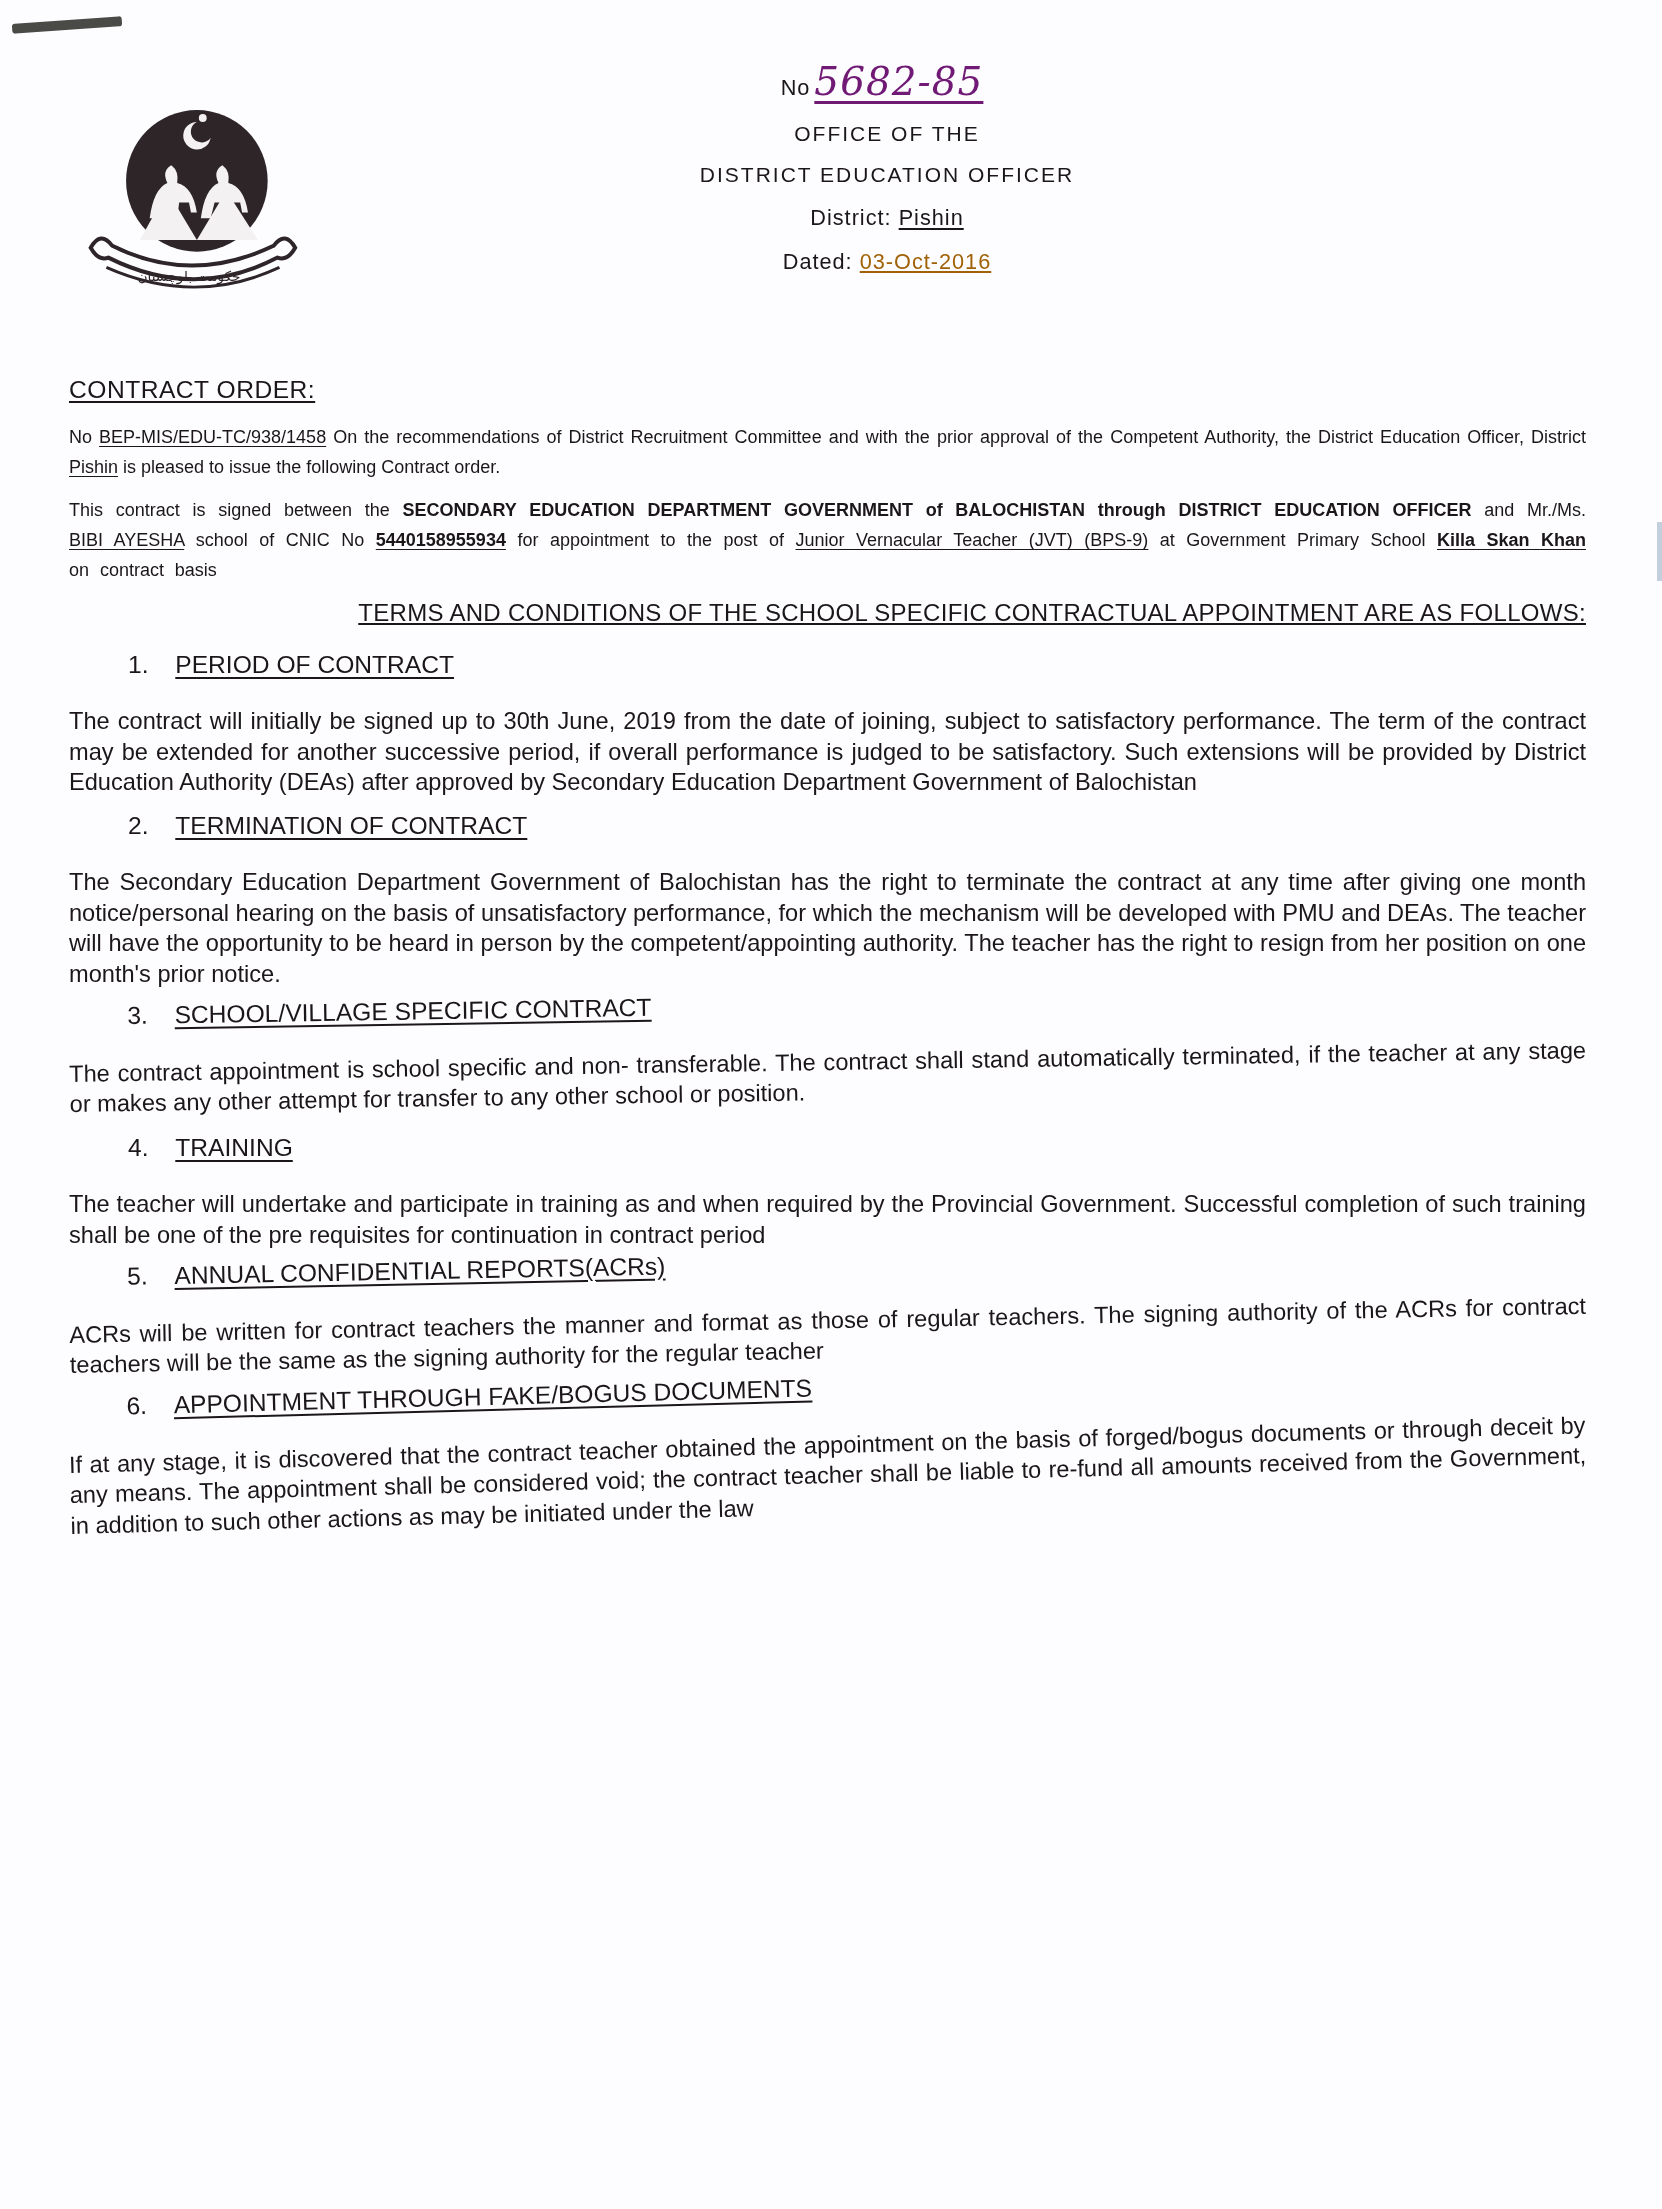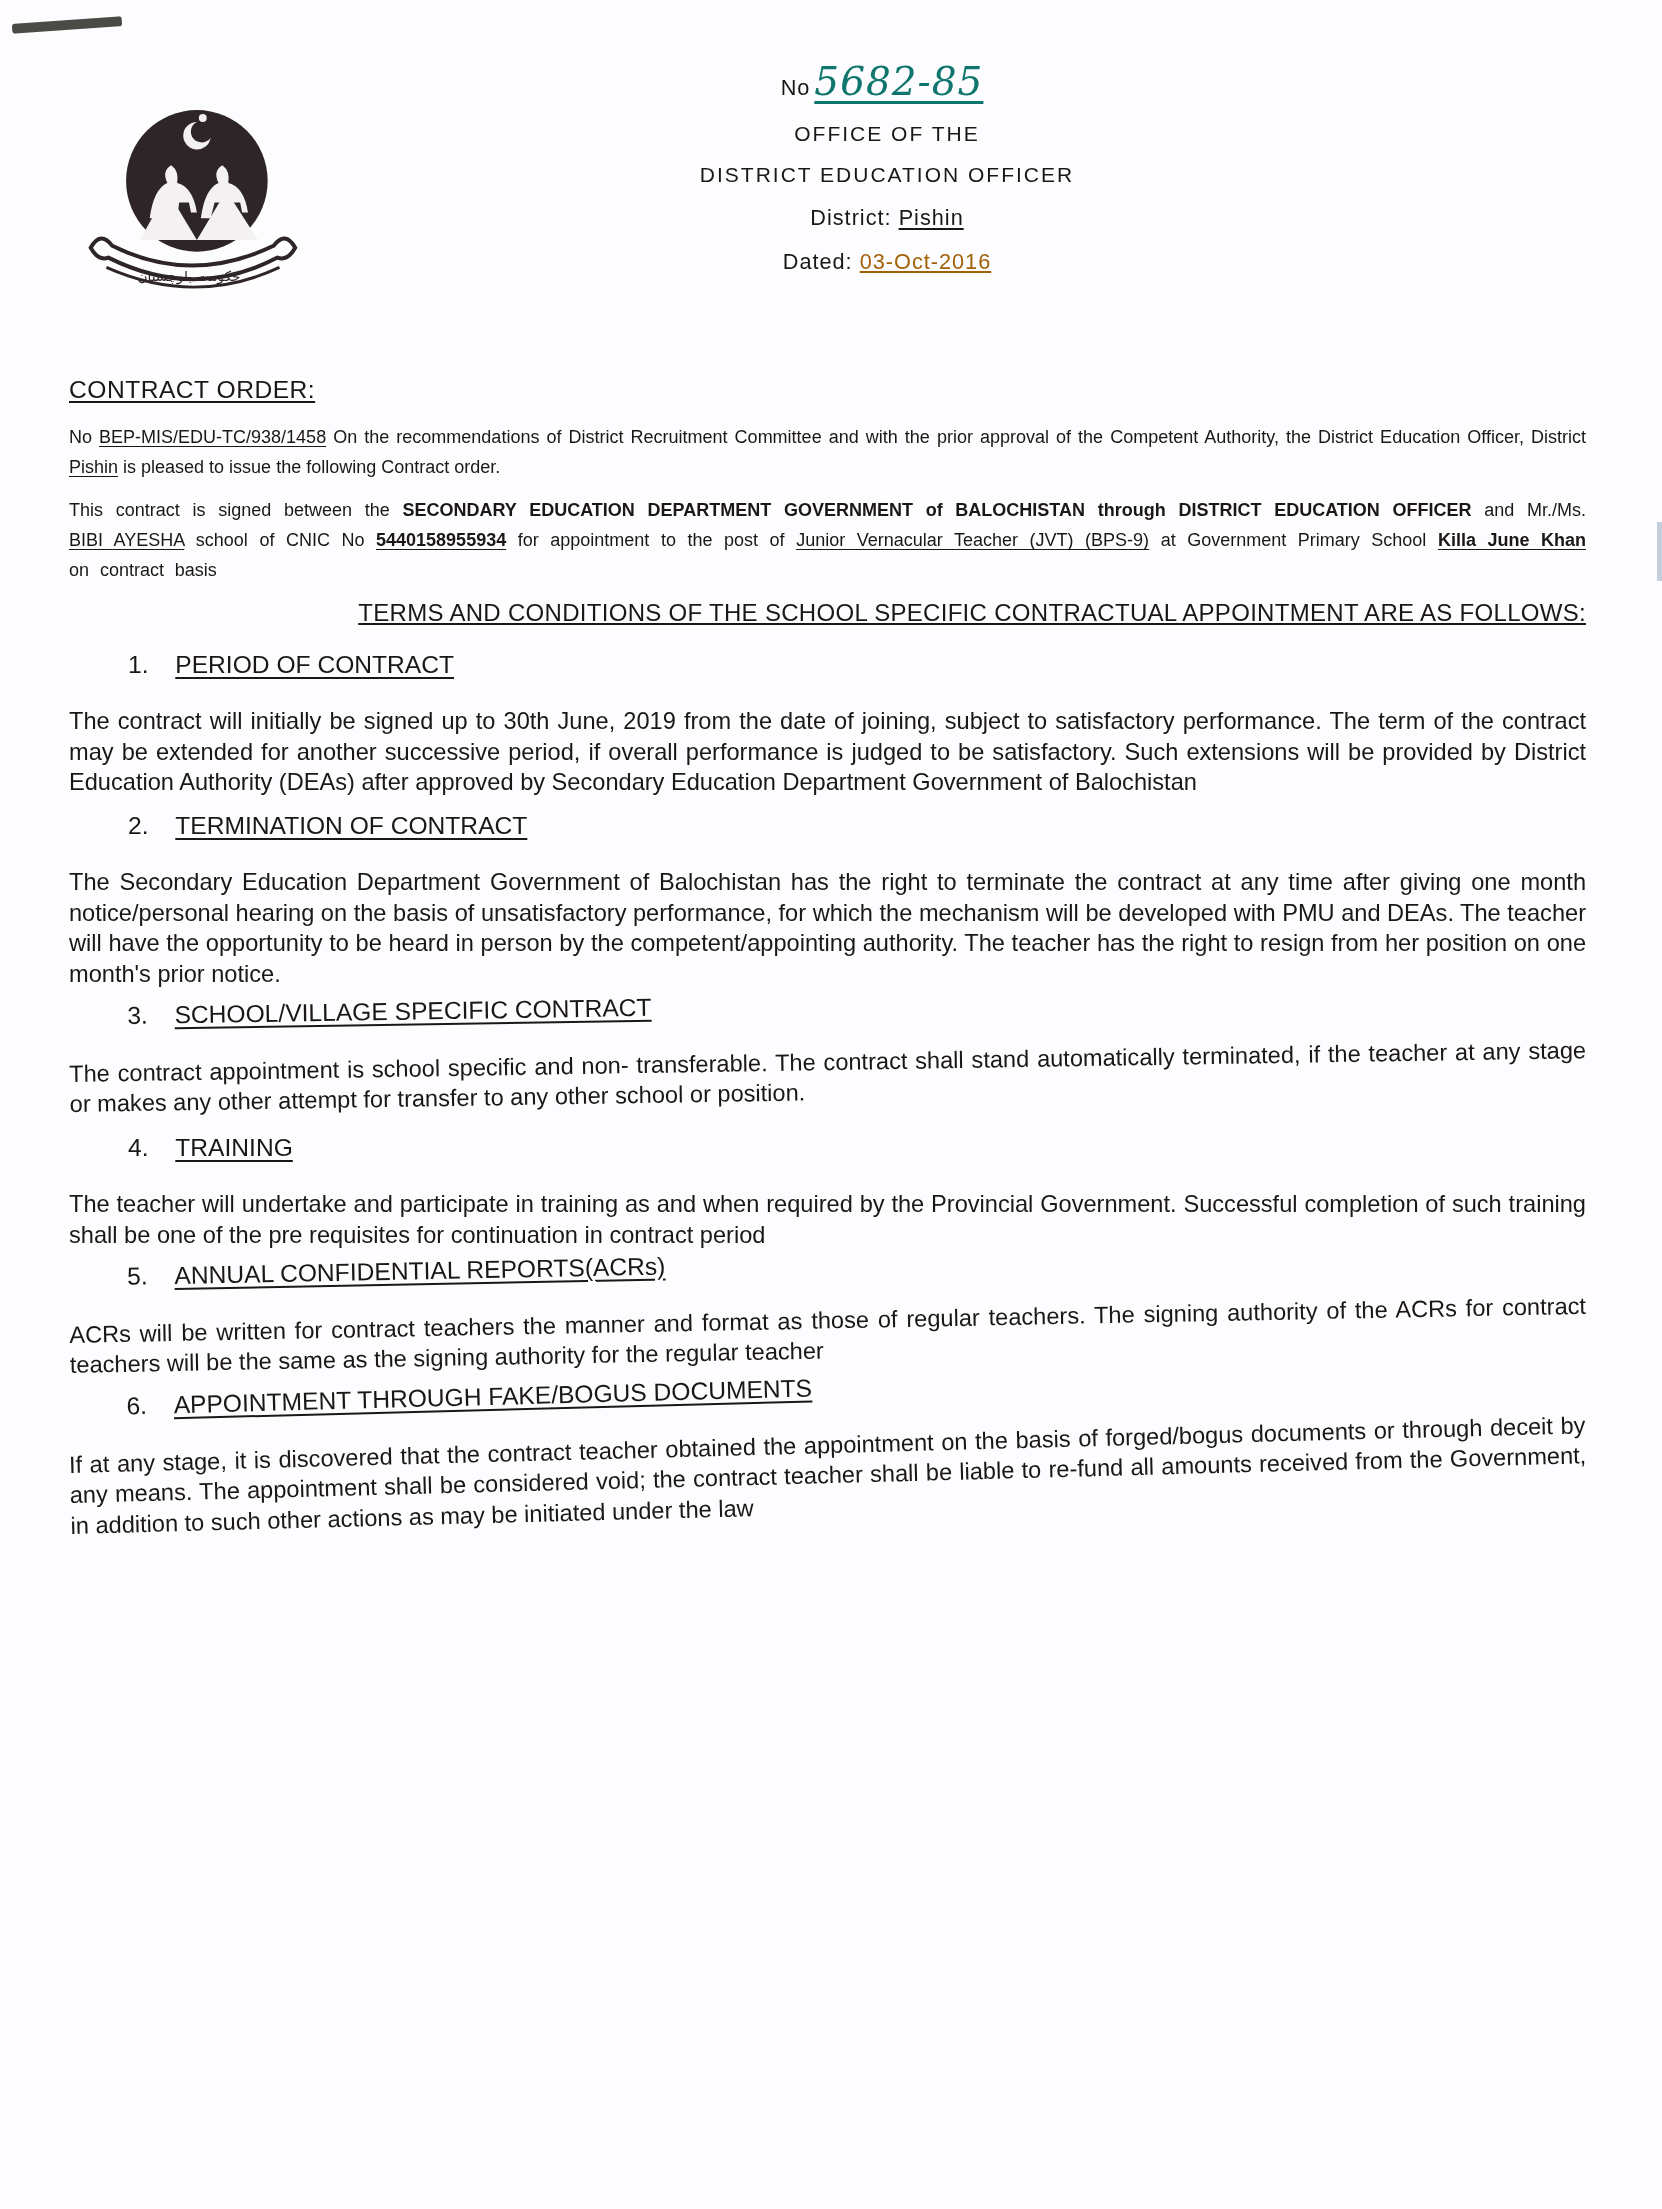--- a/index.html
+++ b/index.html
@@ -17,21 +17,21 @@
   }
   .side-mark { position: absolute; right: 0; top: 522px; width: 5.9px; height: 59px; background: #6f8bb0; opacity: .4; }
 
   
   .emblem { position: absolute; left: 71px; top: 102px; width: 236px; height: 207px; }
   .header-block { position: absolute; left: 611px; top: 59px; width: 552px; text-align: center; }
   .ref-no { font-size: 25.6px; letter-spacing: 1px; }
   .ref-no .lbl { font-size: 21.7px; }
   .ref-no .val {
     font-family: "DejaVu Serif", serif; font-style: italic; font-size: 39px;
-    color: #0f766e; text-decoration: underline; text-underline-offset: 5.9px; padding: 0 9.9px 0 3.9px;
+    color: #701a75; text-decoration: underline; text-underline-offset: 5.9px; padding: 0 9.9px 0 3.9px;
   }
   .hdr-line { font-size: 21px; letter-spacing: 2px; margin-top: 17.7px; }
   .hdr-line.district, .hdr-line.dated { font-size: 21.7px; letter-spacing: 1px; }
   .dated .val { color: #a16207; text-decoration: underline; }
   .u { text-decoration: underline; text-underline-offset: 3px; }
 
   
   .doc-body { position: absolute; left: 69px; top: 376px; width: 1517px; }
   .order-title { font-size: 24.6px; letter-spacing: 0.5px; margin: 0 0 17.7px 0; }
   .para { font-size: 18px; line-height: 30px; margin: 0 0 13.8px 0; text-align: justify; }
@@ -100,21 +100,21 @@
     <p class="para contract-para">
       <span>This contract is signed between the</span>
       <span class="b">SECONDARY EDUCATION DEPARTMENT GOVERNMENT of BALOCHISTAN through DISTRICT EDUCATION OFFICER</span>
       <span>and Mr./Ms.</span>
       <span class="u">BIBI AYESHA</span>
       <span>school of CNIC No</span>
       <span class="u b">5440158955934</span>
       <span>for appointment to the post of</span>
       <span class="u">Junior Vernacular Teacher (JVT) (BPS-9)</span>
       <span>at Government Primary School</span>
-      <span class="u b">Killa June Khan</span>
+      <span class="u b">Killa Skan Khan</span>
       <span>on contract basis</span>
     </p>
 
     <div class="terms-title">TERMS AND CONDITIONS OF THE SCHOOL SPECIFIC CONTRACTUAL APPOINTMENT ARE AS FOLLOWS:</div>
 
     <div class="section">
       <div class="heading">
         <span class="num">1.</span>
         <span class="title">PERIOD OF CONTRACT</span>
       </div>

